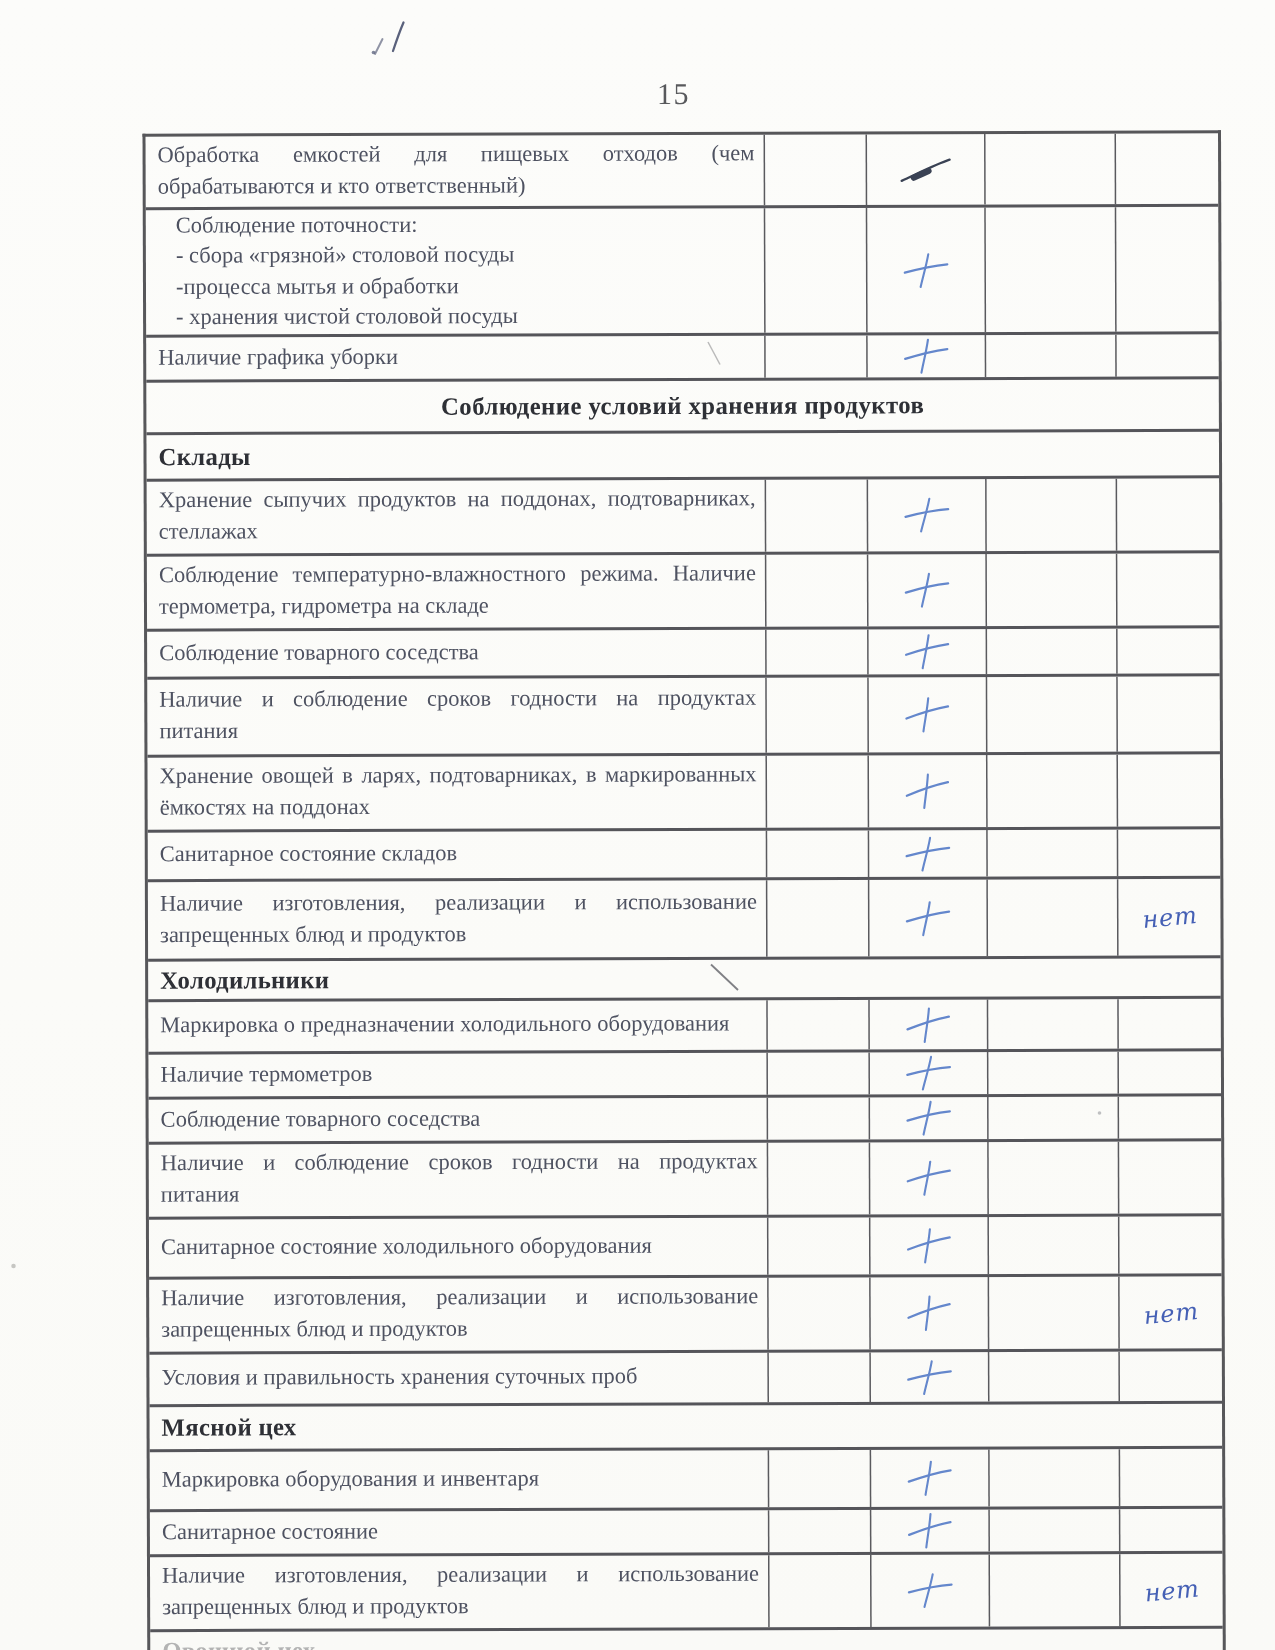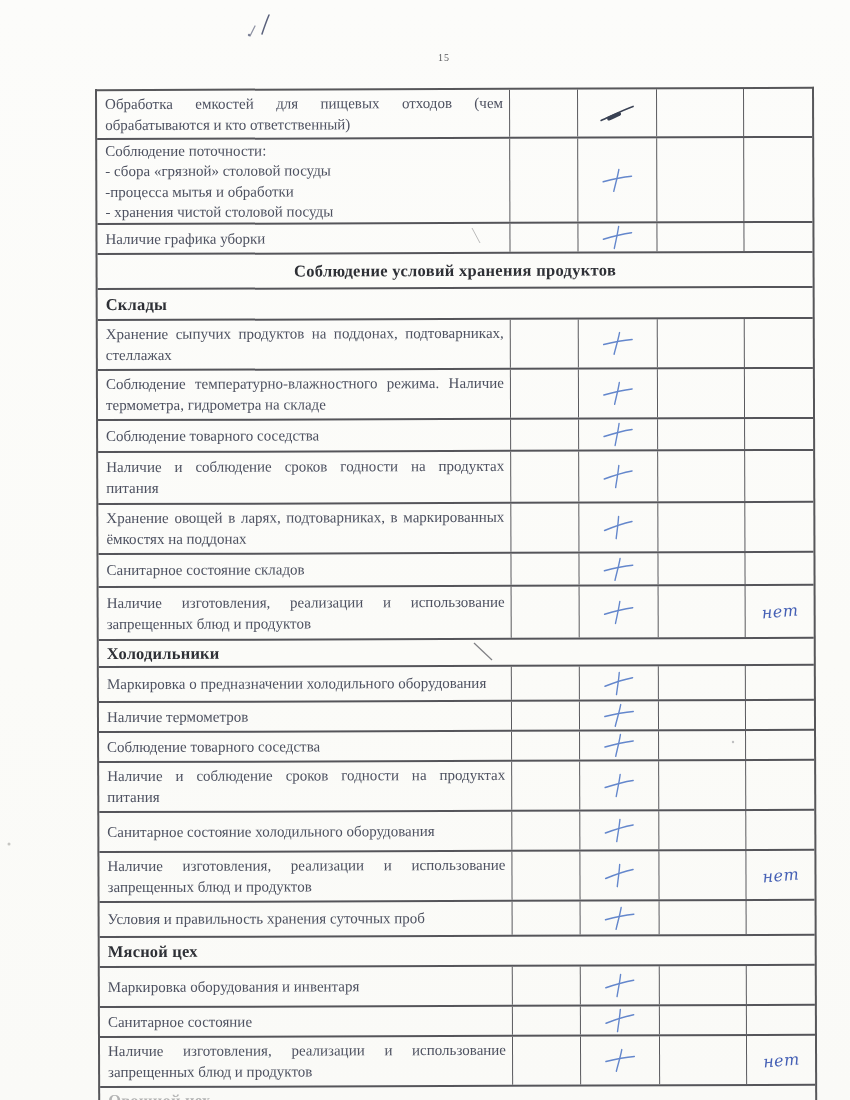--- a/index.html
+++ b/index.html
@@ -3,29 +3,29 @@
 <meta charset="utf-8">
 <style>
   html,body{margin:0;padding:0;}
   body{
     width:850px;height:1100px;overflow:hidden;
     background:#fbfbf8;
     font-family:"Liberation Serif","DejaVu Serif",serif;
   }
   .page{position:relative;width:850px;height:1100px;
     background:linear-gradient(180deg,#fcfcfa 0%,#fbfbf8 60%,#fafaf7 100%);}
-  .page-number{position:absolute;top:52px;left:438px;font-size:10px;color:#58595c;letter-spacing:1px;}
+  .page-number{position:absolute;top:52px;left:438px;font-size:20px;color:#58595c;letter-spacing:1px;}
   .doc-table{position:absolute;left:95px;top:88px;width:719px;box-sizing:border-box;
     border:2px solid #57575a;border-bottom:none;transform:rotate(-0.18deg);transform-origin:50% 0;}
   .trow{display:flex;box-sizing:border-box;border-bottom:2px solid #55555a;background:transparent;}
   .cell{box-sizing:border-box;}
   .desc{flex:0 0 412px;padding:3px 6px 3px 8px;display:flex;align-items:center;
     font-size:15px;color:#4e5261;line-height:1.4;}
   .just{width:100%;text-align:justify;}
-  .lines{width:100%;line-height:1.36;}
+  .lines{width:100%;line-height:1.36;margin-left:12px;}
   .c1{flex:0 0 68px;}.c2{flex:0 0 79px;}.c3{flex:0 0 87px;}.c4{flex:0 0 69px;}
   .c1,.c2,.c3,.c4{border-left:1.5px solid #5a5a5e;display:flex;align-items:center;justify-content:center;}
   .section-center .span,.section-left .span{flex:1;display:flex;font-weight:bold;
     font-size:16.5px;color:#2e3036;box-sizing:border-box;}
   .section-center .span{align-items:center;justify-content:center;letter-spacing:.3px;}
   .section-left .span{align-items:center;padding-left:8px;letter-spacing:.2px;}
   .partial{overflow:hidden;border-bottom:none;}
   .partial .span{opacity:.35;align-items:flex-start;padding-top:3px;}
   .hw-note{font-style:italic;font-size:16px;color:#4560b5;transform:rotate(-5deg);
     font-family:"DejaVu Serif",serif;letter-spacing:.5px;}

